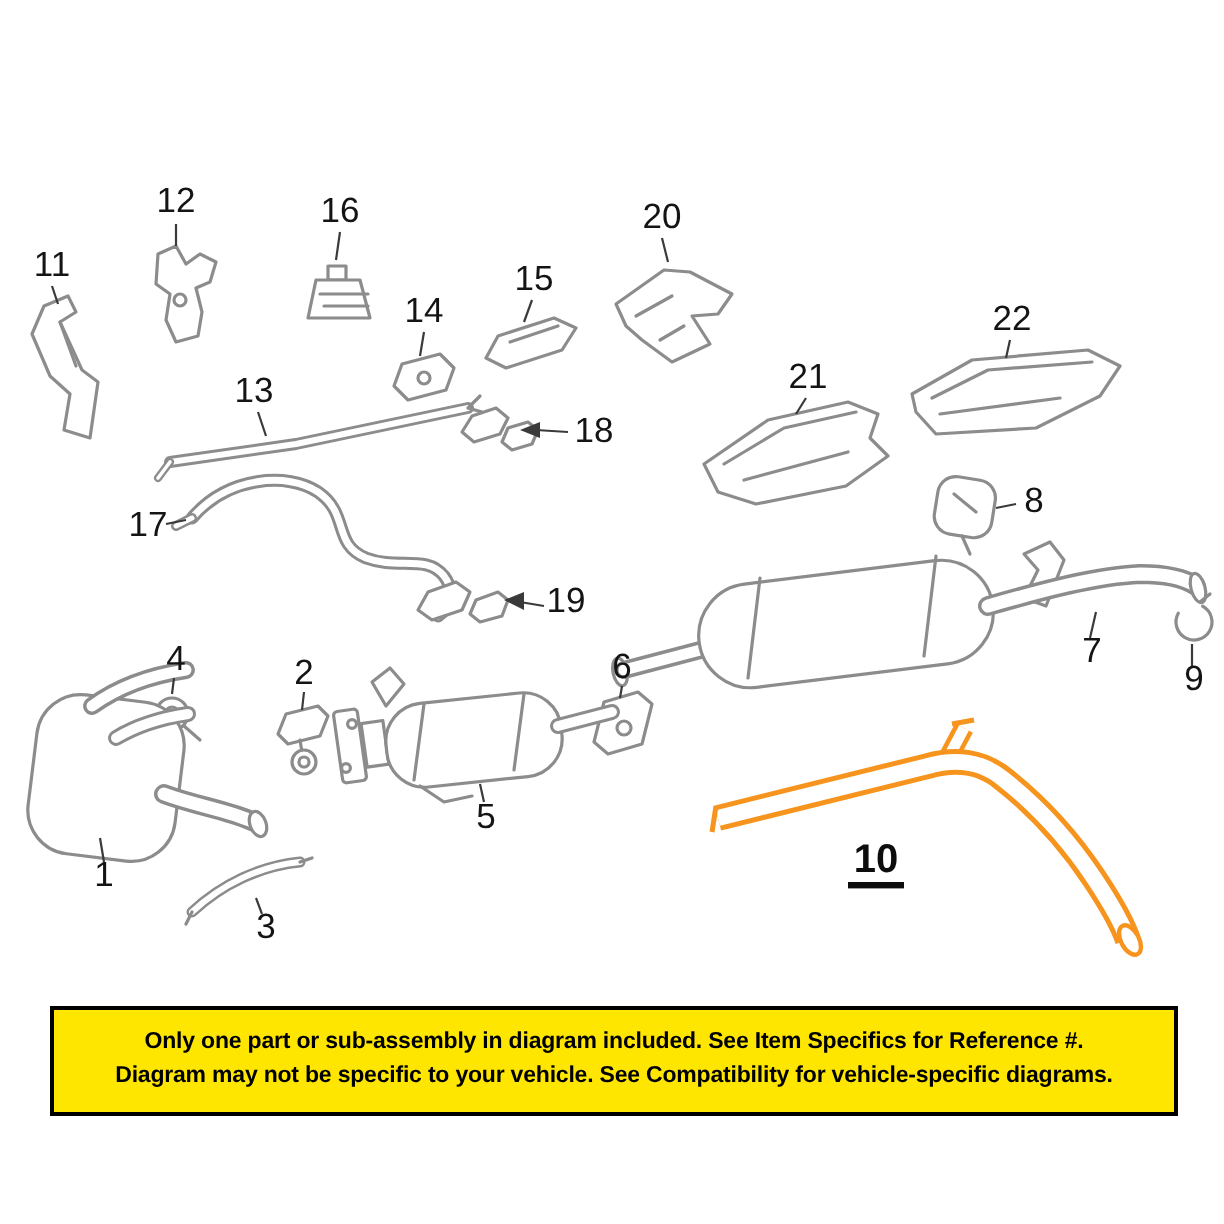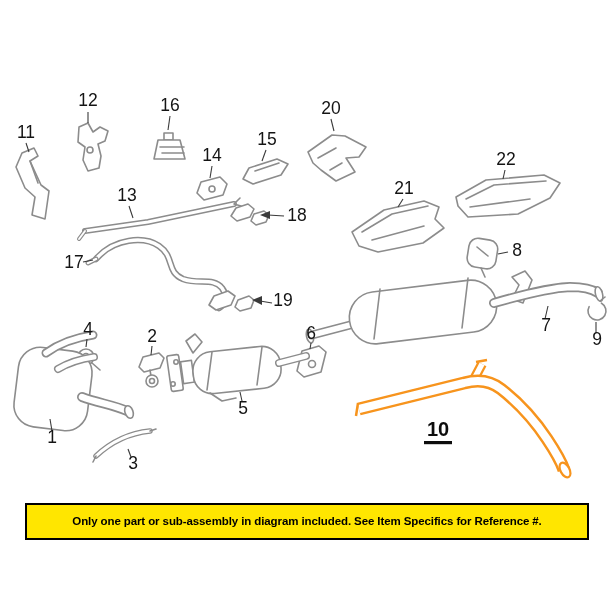--- a/index.html
+++ b/index.html
@@ -232,15 +232,16 @@
     <text class="ref" x="243" y="414">5</text>
     <text class="ref" x="52" y="443">1</text>
     <text class="ref" x="133" y="469">3</text>
     <text class="ref10" x="438" y="436">10</text>
     <rect x="424" y="441" width="28" height="3.2" fill="#0d0d0d"></rect>
   </g>
 </svg>
 
   <div class="banner">
     <div>Only one part or sub-assembly in diagram included. See Item Specifics for Reference #.</div>
+    <div>Diagram may not be specific to your vehicle. See Compatibility for vehicle-specific diagrams.</div>
   </div>
 
 </div>
 
 </body></html>

